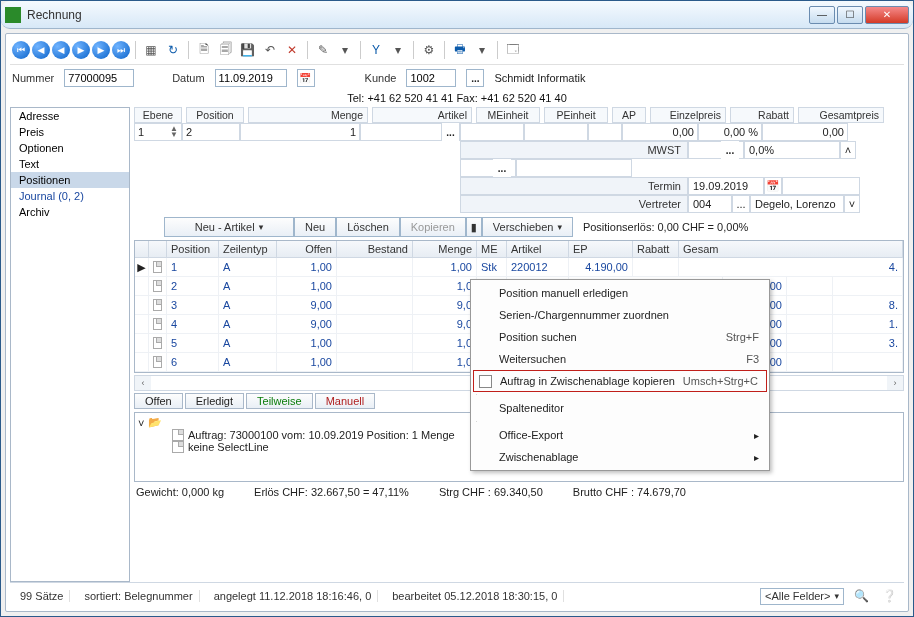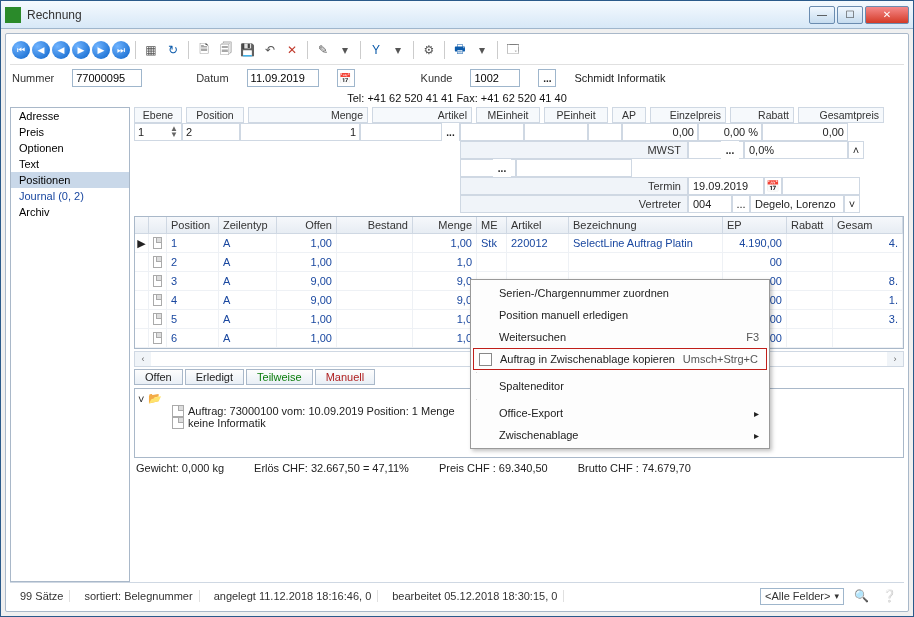--- a/index.html
+++ b/index.html
@@ -1,30 +1,30 @@
 <!DOCTYPE html>
 <html><head>
 <meta charset="utf-8">
 <style>
 * { box-sizing: border-box; margin: 0; padding: 0; }
 body { font-family: "Segoe UI", Tahoma, sans-serif; font-size: 11px; color: #222; background: #fff; }
 .window { width: 914px; height: 617px; border: 1px solid #2a5a8a; position: relative; background: #f0f0f0; }
-.titlebar { height: 28px; background: linear-gradient(#f5fafe,#d7e8f7); border-bottom: 1px solid #9fb6cc; display: flex; align-items: center; padding: 0 4px; }
+.titlebar { height: 28px; background: linear-gradient(#f5fafe,#d7e8f7); border-bottom: 1px solid #9fb6cc; display: flex; align-items: center; padding: 0 4px; border-radius: 9px; }
 .titlebar .ticon { width: 16px; height: 16px; background: #2a8a2a; margin-right: 6px; }
 .titlebar .title { font-size: 12px; color: #333; }
 .titlebar .wbtns { margin-left: auto; display: flex; gap: 2px; }
 .titlebar .wbtn { width: 26px; height: 18px; border: 1px solid #6a8cb0; border-radius: 2px; background: linear-gradient(#f2f8fe,#c6dcef); display: flex; align-items: center; justify-content: center; font-size: 10px; color: #333; }
 .titlebar .wbtn.close { background: linear-gradient(#f58a8a,#d43a27); color: #fff; width: 44px; }
 .outer { padding: 4px; height: calc(100% - 28px); display:flex; flex-direction:column;}
 .panel { background:#fff; border:1px solid #a9b8c9; border-radius:2px; padding:4px; flex:1; display:flex; flex-direction:column;}
 .toolbar { display:flex; align-items:center; gap:2px; padding:2px 2px 4px; border-bottom:1px solid #e0e0e0; }
 .navbtn { width:18px;height:18px;border-radius:50%;background:radial-gradient(circle at 30% 30%,#6fb3ff,#0b63c9);color:#fff;display:flex;align-items:center;justify-content:center;font-size:9px;}
 .tbtn { width:20px;height:20px;display:flex;align-items:center;justify-content:center;font-size:12px;color:#555;border-radius:2px;}
 .sep{width:1px;height:18px;background:#ccc;margin:0 3px;}
-.headerrow{display:flex;align-items:center;gap:18px;padding:4px 2px;}
+.headerrow{display:flex;align-items:center;gap:10px;padding:4px 2px;}
 .lbl{color:#333;}
 .inp{border:1px solid #9fb6cc;background:#fff;height:18px;padding:0 3px;font-size:11px;}
 .dots{width:18px;height:18px;border:1px solid #9fb6cc;background:#fff;display:flex;align-items:center;justify-content:center;cursor:pointer;font-weight:bold;font-size:10px;}
 .contactline{text-align:center;font-size:11px;color:#111;margin:1px 0 3px;}
 .mainrow{display:flex;flex:1;min-height:0;gap:4px;}
 .sidebar{width:120px;border:1px solid #a9b8c9;background:#fff;}
 .sideitem{padding:2px 8px;color:#000;cursor:default;}
 .sideitem.sel{background:#c9d8e9;}
 .sideitem.link{color:#1a48a0;}
 .content{flex:1;display:flex;flex-direction:column;min-width:0;}
@@ -175,21 +175,21 @@
           <div class="cell right" style="width:76px">0,00</div>
           <div class="cell right" style="width:64px">0,00 %</div>
           <div class="cell right" style="width:86px">0,00</div>
         </div>
         <div class="subrow">
           <div style="width:326px"></div>
           <div class="slab" style="width:228px">MWST</div>
           <div class="sval" style="width:56px">
                 <div class="dots" style="margin-left:auto;border:none">...</div>
               </div>
-          <div class="sval" style="width:104px">0,0%</div>
+          <div class="sval" style="width:96px">0,0%</div>
           <div class="sval" style="width:16px;justify-content:center">˄</div>
         </div>
         <div class="subrow">
           <div style="width:326px"></div>
           <div class="sval" style="width:56px">
                 <div class="dots" style="margin-left:auto;border:none">...</div>
               </div>
           <div class="sval" style="width:116px"></div>
         </div>
         <div class="subrow">
@@ -201,51 +201,59 @@
         </div>
         <div class="subrow">
           <div style="width:326px"></div>
           <div class="slab" style="width:228px">Vertreter</div>
           <div class="sval" style="width:44px">004</div>
           <div class="sval" style="width:18px;justify-content:center">...</div>
           <div class="sval" style="width:94px">Degelo, Lorenzo</div>
           <div class="sval" style="width:16px;justify-content:center">˅</div>
         </div>
 
+        <div class="btnbar">
+          <div style="width:30px"></div>
+          <div class="btn dropdown" style="width:130px;justify-content:center">Neu - Artikel</div>
+          <div class="btn">Neu</div>
+          <div class="btn">Löschen</div>
+          <div class="btn disabled">Kopieren</div>
+          <div class="btn" style="width:16px;padding:0;justify-content:center">▮</div>
+          <div class="btn dropdown">Verschieben</div>
+          <span style="margin-left:10px">Positionserlös:  0,00 CHF = 0,00%</span>
+        </div>
 
         <div class="grid">
           <div class="gridhdr">
             <div class="gc" style="width:14px"></div>
             <div class="gc" style="width:18px"></div>
             <div class="gc" style="width:52px">Position</div>
             <div class="gc" style="width:58px">Zeilentyp</div>
             <div class="gc" style="width:60px;text-align:right">Offen</div>
             <div class="gc" style="width:76px;text-align:right">Bestand</div>
             <div class="gc" style="width:64px;text-align:right">Menge</div>
             <div class="gc" style="width:30px">ME</div>
             <div class="gc" style="width:62px">Artikel</div>
-            <div class="gc" style="width:154px">Bezeichnung</div>
             <div class="gc" style="width:64px;text-align:left">EP</div>
             <div class="gc" style="width:46px">Rabatt</div>
             <div class="gc" style="flex:1">Gesam</div>
           </div>
           <div id="gridbody">
                 <div class="gridrow">
                   <div class="gc marker black" style="width:14px">▶</div>
                   <div class="gc" style="width:18px">
                     <div class="pageicon"></div>
                   </div>
                   <div class="gc" style="width:52px">1</div>
                   <div class="gc" style="width:58px">A</div>
                   <div class="gc right" style="width:60px">1,00</div>
                   <div class="gc right" style="width:76px"></div>
                   <div class="gc right" style="width:64px">1,00</div>
                   <div class="gc" style="width:30px">Stk</div>
                   <div class="gc" style="width:62px">220012</div>
-                  <div class="gc" style="width:154px">SelectLine Auftrag Platin</div>
                   <div class="gc right" style="width:64px">4.190,00</div>
                   <div class="gc" style="width:46px"></div>
                   <div class="gc right" style="flex:1">4.</div>
                 </div>
                 <div class="gridrow">
                   <div class="gc marker black" style="width:14px"></div>
                   <div class="gc" style="width:18px">
                     <div class="pageicon"></div>
                   </div>
                   <div class="gc" style="width:52px">2</div>
@@ -348,28 +356,28 @@
           <div style="display:flex;align-items:center;gap:4px">
             <span>˅</span>
             <span style="color:#d9a93a">📂</span>
           </div>
           <div style="padding-left:34px;display:flex;align-items:center;gap:4px">
             <div class="pageicon"></div>
             <span>Auftrag: 73000100 vom: 10.09.2019 Position: 1 Menge</span>
           </div>
           <div style="padding-left:34px;display:flex;align-items:center;gap:4px">
             <div class="pageicon"></div>
-            <span>keine Informatik</span>
+            <span>keine SelectLine</span>
           </div>
         </div>
 
         <div class="footer">
           <span>Gewicht:  0,000 kg</span>
           <span>Erlös CHF:  32.667,50 = 47,11%</span>
-          <span>Preis CHF :  69.340,50</span>
+          <span>Strg CHF :  69.340,50</span>
           <span>Brutto CHF :  74.679,70</span>
         </div>
       </div>
     </div>
 
     <div class="statusbar">
       <div class="seg">99 Sätze</div>
       <div class="seg">sortiert: Belegnummer</div>
       <div class="seg">angelegt 11.12.2018 18:16:46,  0</div>
       <div class="seg">bearbeitet 05.12.2018 18:30:15,  0</div>
@@ -378,24 +386,28 @@
             <span>&lt;Alle Felder&gt;</span>
           </div>
       <div class="tbtn">🔍</div>
       <div class="tbtn" style="color:#0b63c9">❔</div>
     </div>
    </div>
   </div>
 
   <div class="ctxmenu" id="ctxmenu">
       <div class="mi">
+        <span>Position manuell erledigen</span>
+      </div>
+      <div class="mi">
         <span>Serien-/Chargennummer zuordnen</span>
       </div>
       <div class="mi">
-        <span>Position manuell erledigen</span>
+        <span>Position suchen</span>
+        <span class="sc">Strg+F</span>
       </div>
       <div class="mi">
         <span>Weitersuchen</span>
         <span class="sc">F3</span>
       </div>
       <div class="mi highlight">
         <div class="micon"></div>
         <span>Auftrag in Zwischenablage kopieren</span>
         <span class="sc">Umsch+Strg+C</span>
       </div>

